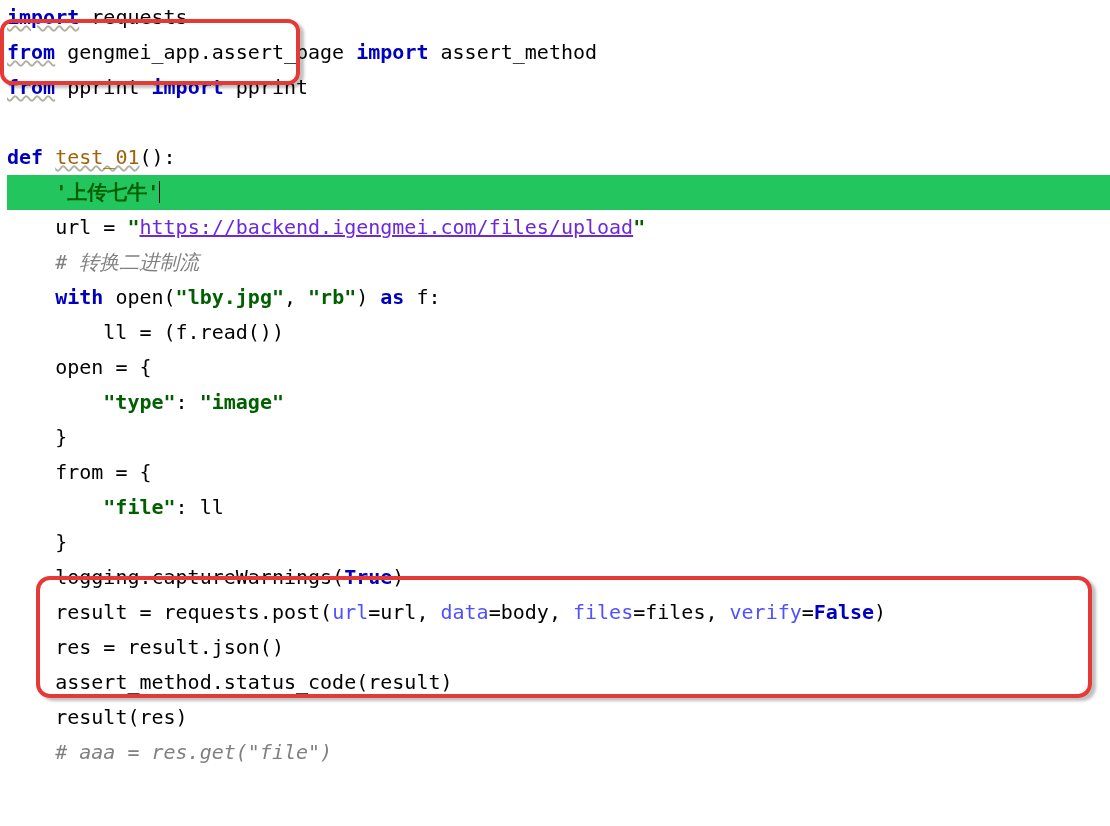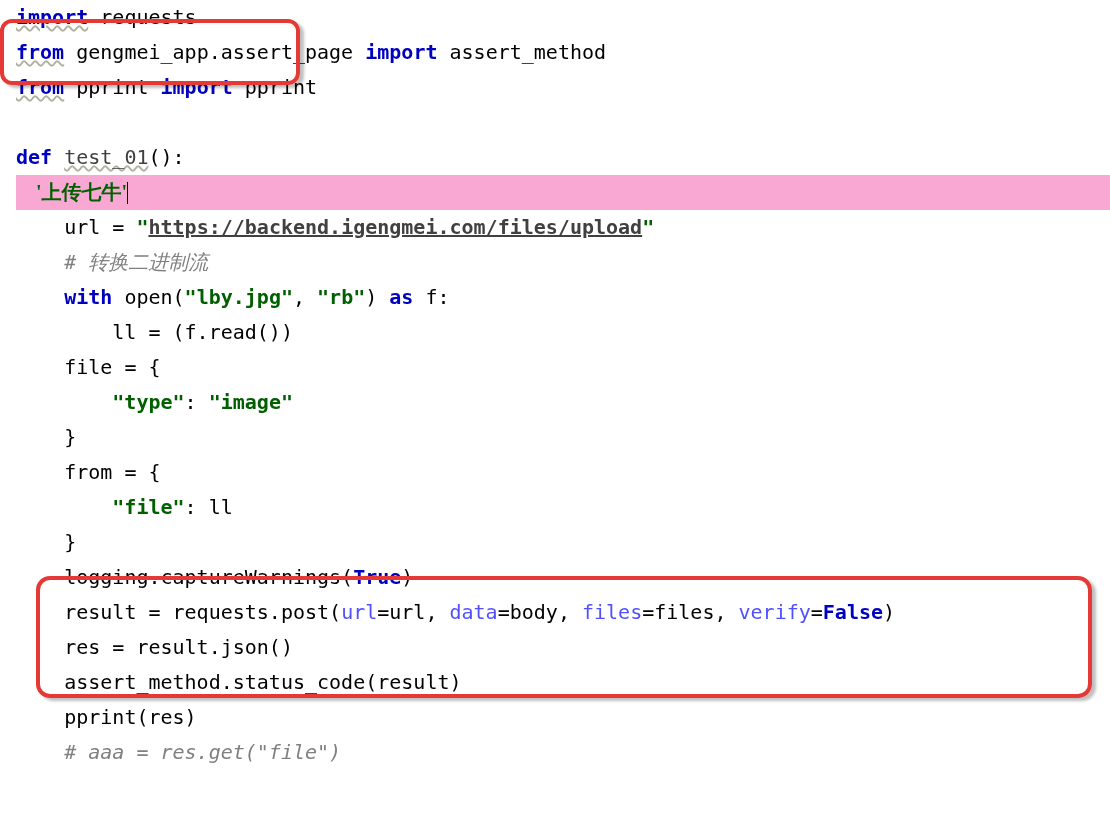--- a/index.html
+++ b/index.html
@@ -13,35 +13,34 @@
     font-size: 20px;
     line-height: 1.75;
     padding: 0;
     width: 1110px;
     height: 826px;
     overflow: hidden;
     position: relative;
   }
   .code-container {
     position: relative;
-    padding-left: 16px;
+    padding-left: 7px;
   }
   .line {
     white-space: pre;
     position: relative;
   }
   .highlight-line {
-    background: #f9a8d4;
+    background: #22c55e;
     width: 100%;
-    font-family: Liberation Serif, serif;
   }
   .kw { color: #0000c0; font-weight: bold; }
-  .fn-name { color: #404040; }
+  .fn-name { color: #a16207; }
   .str { color: #006000; font-weight: bold; }
-  .url-str { color: #404040; font-weight: bold; text-decoration: underline; }
+  .url-str { color: #6d28d9; font-weight: normal; text-decoration: underline; }
   .comment { color: #808080; font-style: italic; }
   .plain { color: #000000; }
   .param { color: #5050ff; }
   .bool { color: #0000c0; font-weight: bold; }
   .squiggle {
     text-decoration-line: underline;
     text-decoration-style: wavy;
     text-decoration-color: #b0b0a0;
   }
   .cursor {
@@ -96,40 +95,40 @@
 <div class="line highlight-line"><span class="plain">    </span><span class="str">'上传七牛'</span><span class="cursor"></span></div>
 
 <div class="line"><span class="plain">    </span><span class="plain">url = </span><span class="str">"</span><span class="url-str">https://backend.igengmei.com/files/upload</span><span class="str">"</span></div>
 
 <div class="line"><span class="plain">    </span><span class="comment"># 转换二进制流</span></div>
 
 <div class="line"><span class="plain">    </span><span class="kw">with</span><span class="plain"> open(</span><span class="str">"lby.jpg"</span><span class="plain">, </span><span class="str">"rb"</span><span class="plain">) </span><span class="kw">as</span><span class="plain"> f:</span></div>
 
 <div class="line"><span class="plain">        </span><span class="plain">ll = (f.read())</span></div>
 
-<div class="line"><span class="plain">    </span><span class="plain">file = {</span></div>
+<div class="line"><span class="plain">    </span><span class="plain">open = {</span></div>
 
 <div class="line"><span class="plain">        </span><span class="str">"type"</span><span class="plain">: </span><span class="str">"image"</span></div>
 
 <div class="line"><span class="plain">    </span><span class="plain">}</span></div>
 
 <div class="line"><span class="plain">    </span><span class="plain">from = {</span></div>
 
 <div class="line"><span class="plain">        </span><span class="str">"file"</span><span class="plain">: ll</span></div>
 
 <div class="line"><span class="plain">    </span><span class="plain">}</span></div>
 
 <div class="line"><span class="plain">    </span><span class="plain">logging.captureWarnings(</span><span class="bool">True</span><span class="plain">)</span></div>
 
 <div class="line"><span class="plain">    </span><span class="plain">result = requests.post(</span><span class="param">url</span><span class="plain">=url, </span><span class="param">data</span><span class="plain">=body, </span><span class="param">files</span><span class="plain">=files, </span><span class="param">verify</span><span class="plain">=</span><span class="bool">False</span><span class="plain">)</span></div>
 
 <div class="line"><span class="plain">    </span><span class="plain">res = result.json()</span></div>
 
 <div class="line"><span class="plain">    </span><span class="plain">assert_method.status_code(result)</span></div>
 
-<div class="line"><span class="plain">    </span><span class="plain">pprint(res)</span></div>
+<div class="line"><span class="plain">    </span><span class="plain">result(res)</span></div>
 
 <div class="line"><span class="plain">    </span><span class="comment"># aaa = res.get("file")</span></div>
 
 </div>
 
 <div class="red-box-1"></div>
 <div class="red-box-2"></div>
 
 </body></html>

